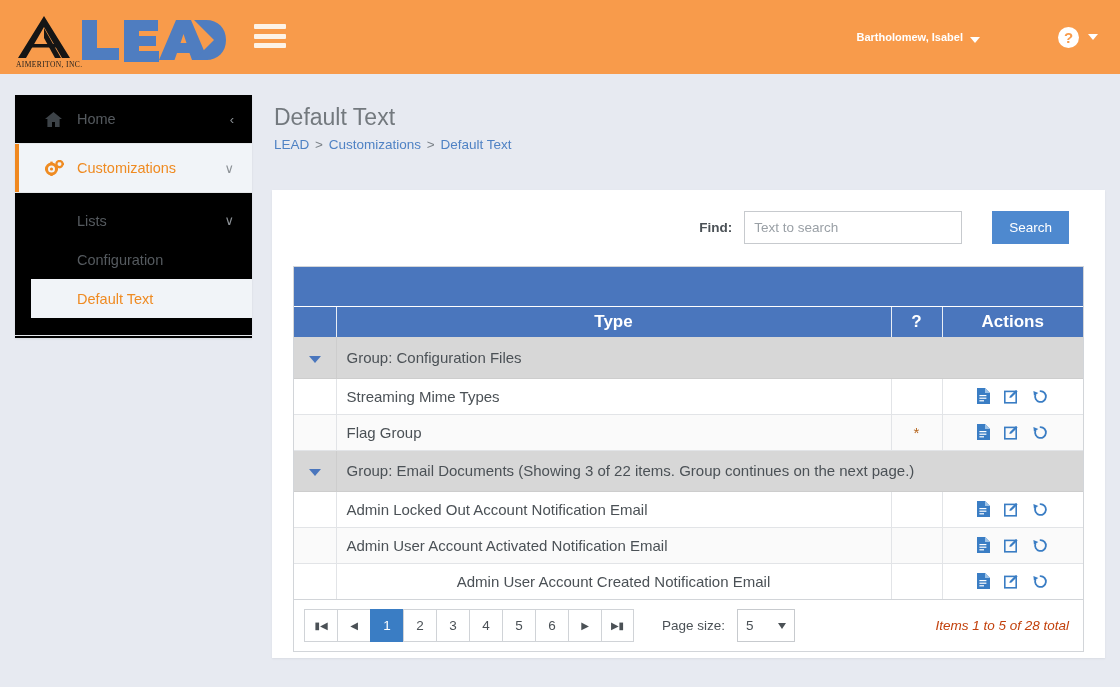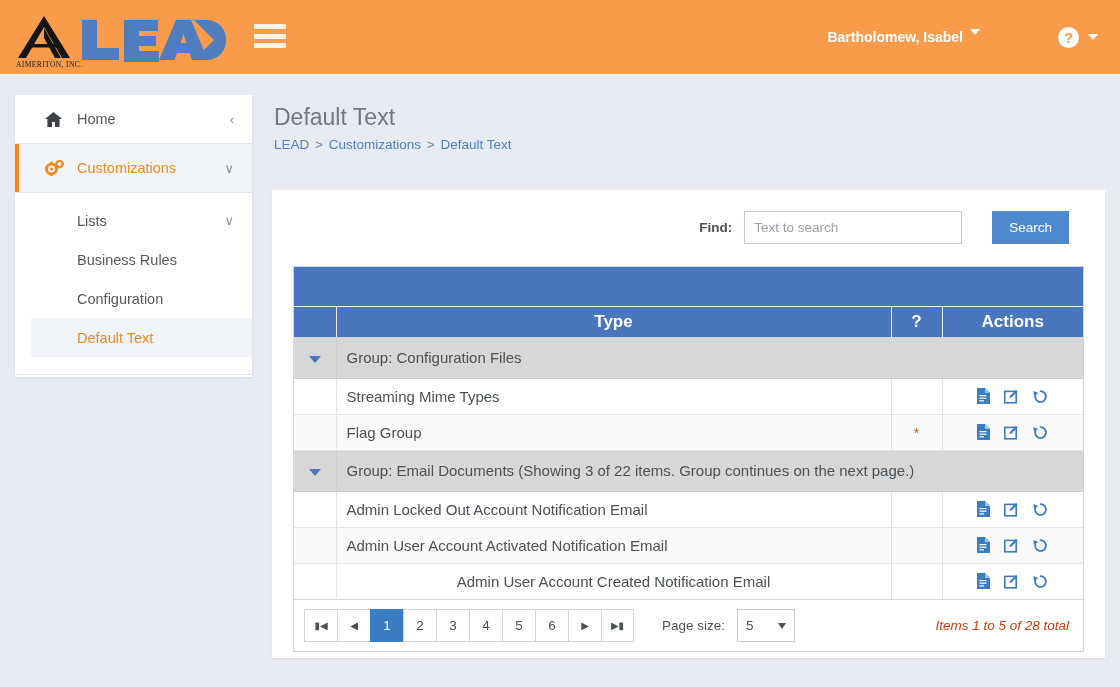--- a/index.html
+++ b/index.html
@@ -43,22 +43,22 @@
   }
   .hamburger span {
     display: block; height: 5px; width: 100%;
     background: #fdf3e7; border-radius: 1px;
   }
   .topbar-right {
     margin-left: auto; display: flex; align-items: center;
     margin-right: 22px;
   }
   .user-menu {
-    display: flex; align-items: flex-start; gap: 7px;
-    color: #ffffff; font-size: 14px; font-weight: bold;
+    display: flex; align-items: flex-end; gap: 7px;
+    color: #ffffff; font-size: 11px; font-weight: bold;
     cursor: pointer;
     margin-left: 8px;
   }
   .caret-down {
     width: 0; height: 0;
     border-left: 5px solid transparent;
     border-right: 5px solid transparent;
     border-top: 6px solid #ffffff;
   }
   .help-menu {
@@ -69,21 +69,21 @@
     width: 21px; height: 21px; border-radius: 50%;
     background: #ffffff; color: #f89b4b;
     font-size: 15px; font-weight: bold;
     display: flex; align-items: center; justify-content: center;
     line-height: 1;
   }
 
   
   .sidebar {
     position: absolute; left: 15px; top: 95px;
-    width: 237px; background: #ffffff;
+    width: 237px; background: #000000;
     box-shadow: 0 1px 2px rgba(0,0,0,.08);
     padding-bottom: 2px;
   }
   .nav-item {
     display: flex; align-items: center;
     height: 48px; padding: 0 18px 0 26px;
     font-size: 14.5px; color: #555a5f;
     border-left: 4px solid transparent;
     cursor: pointer; position: relative;
   }
@@ -305,23 +305,20 @@
     <span class="nav-label">Customizations</span>
     <span class="chev">∨</span>
   </div>
 
   <div class="nav-divider"></div>
 
   <div class="subnav">
     <div class="subnav-item">
       <span class="sub-label">Lists</span>
       <span class="chev">∨</span>
-    </div>
-    <div class="subnav-item">
-      <span class="sub-label">Business Rules</span>
     </div>
     <div class="subnav-item">
       <span class="sub-label">Configuration</span>
     </div>
     <div class="subnav-item selected">
       <span class="sub-label">Default Text</span>
     </div>
     <div class="subnav-bottom"></div>
   </div>
   <div class="sidebar-rule"></div>

